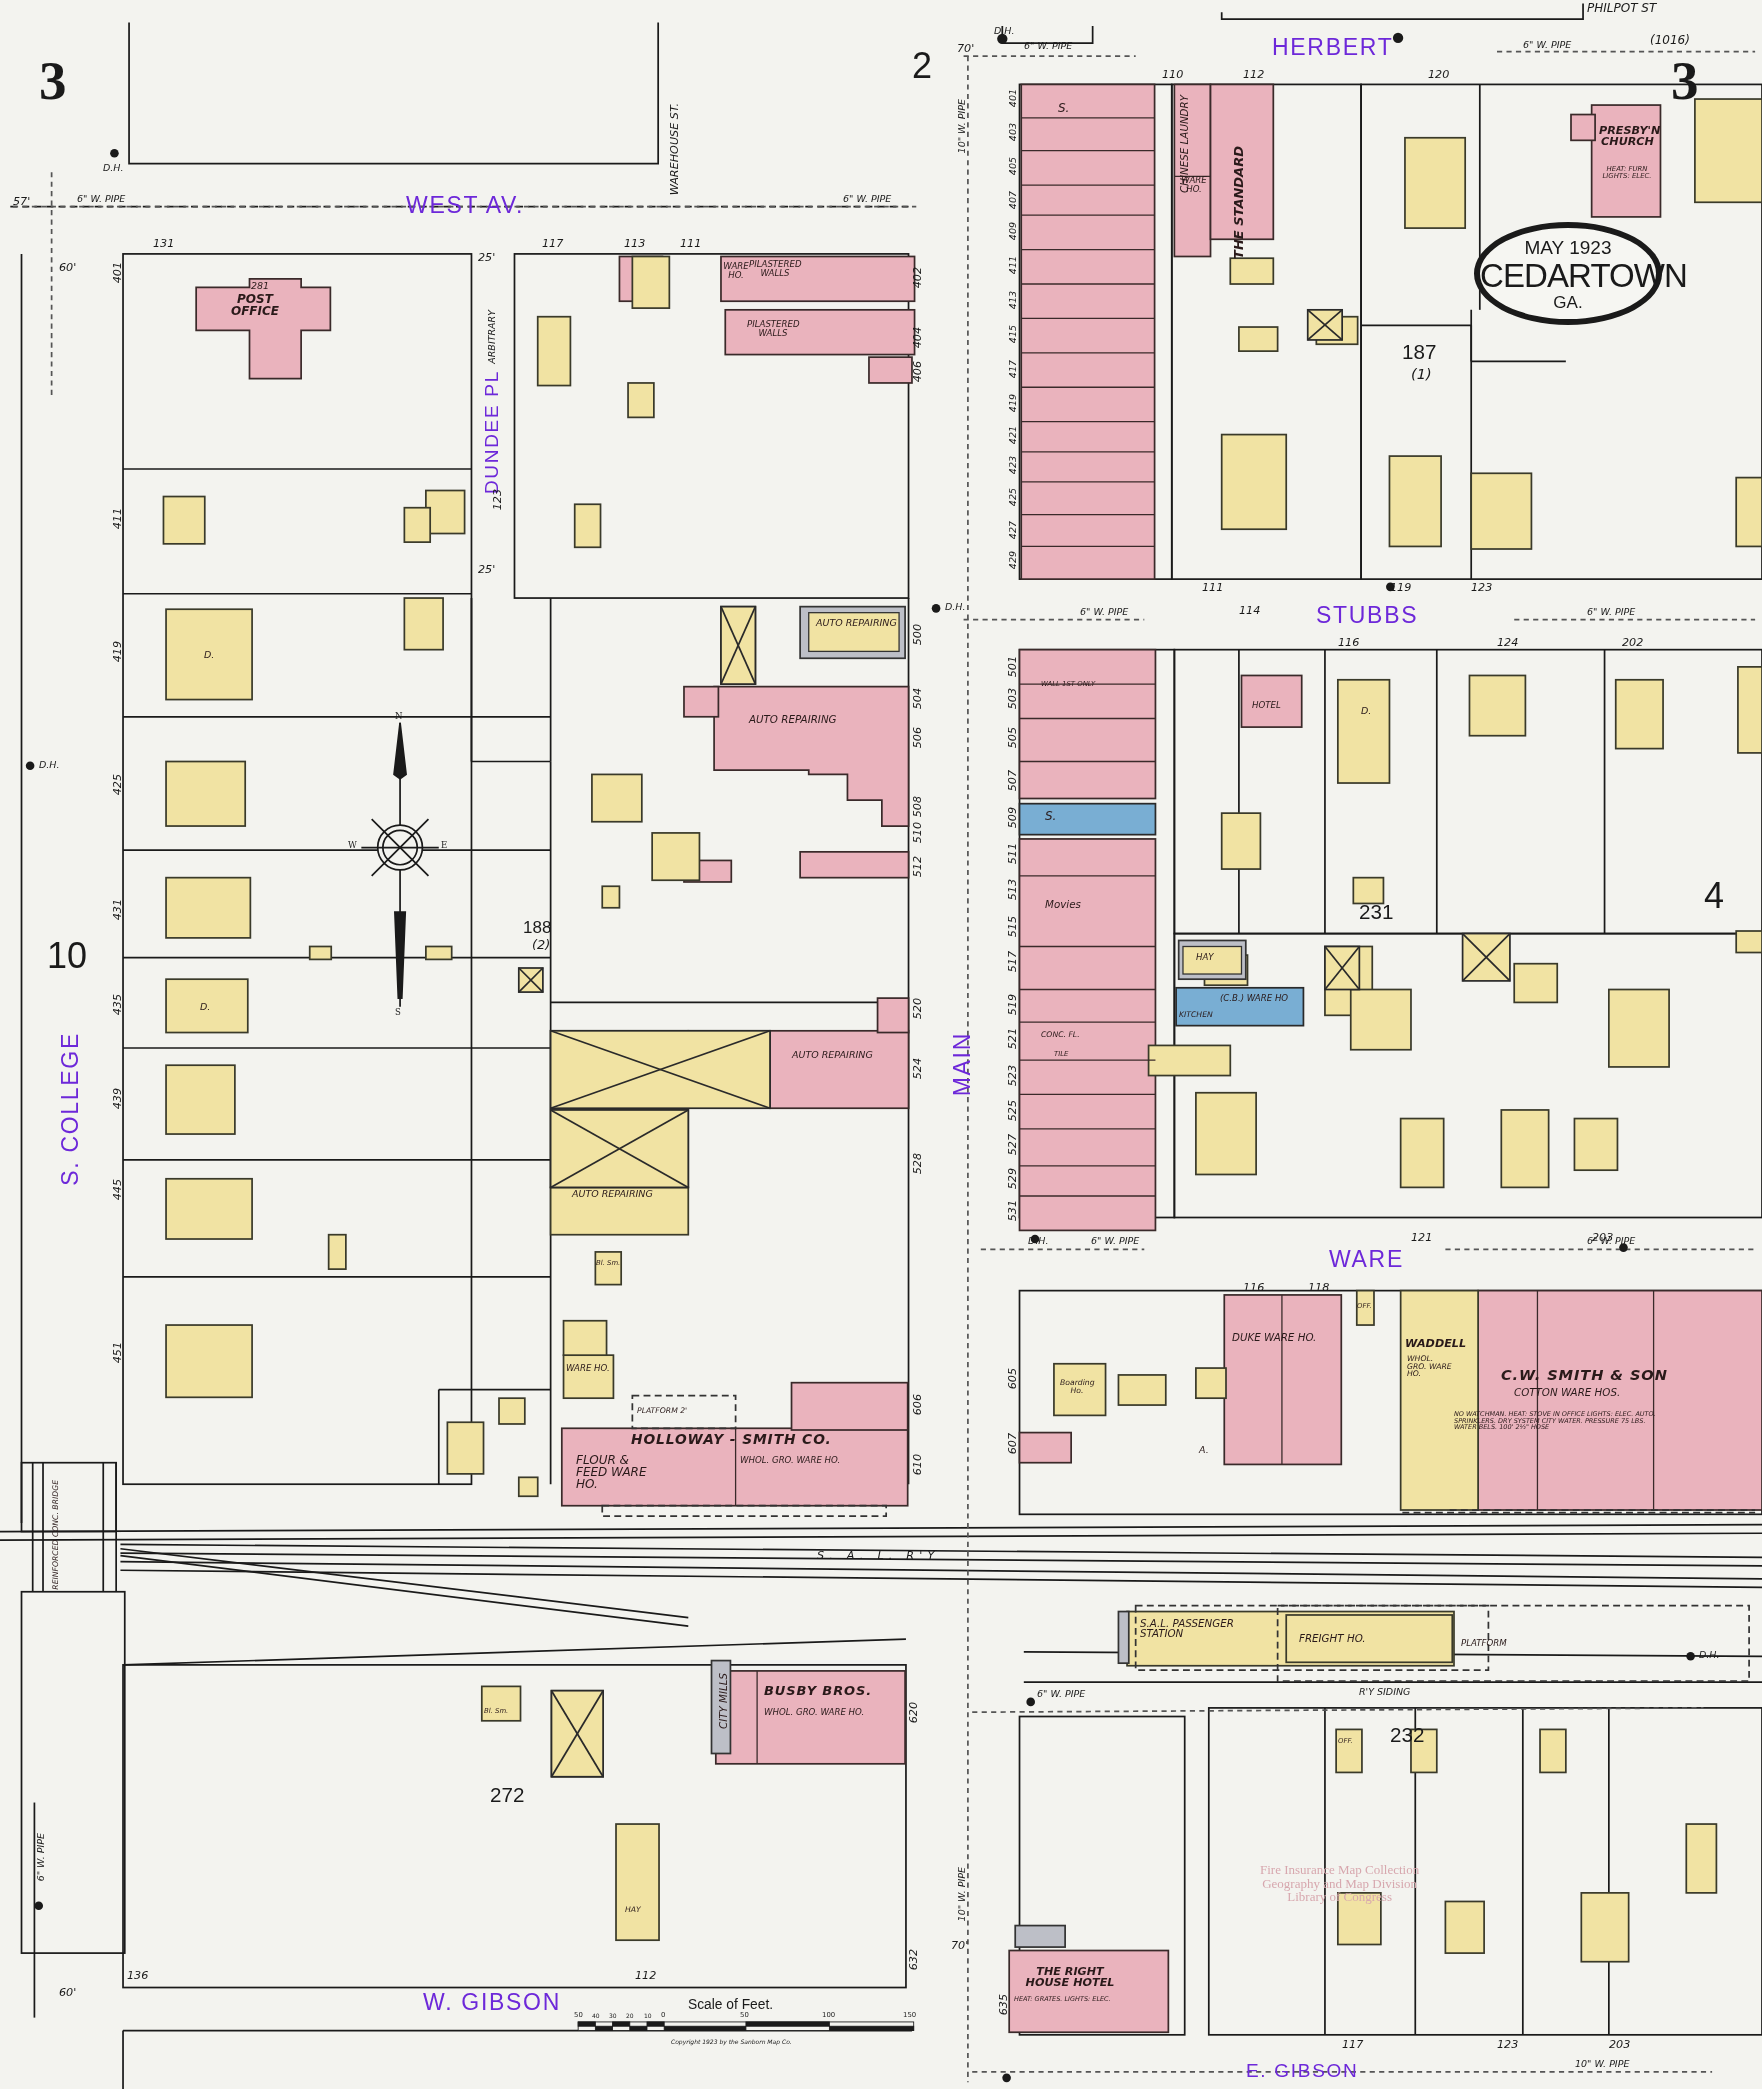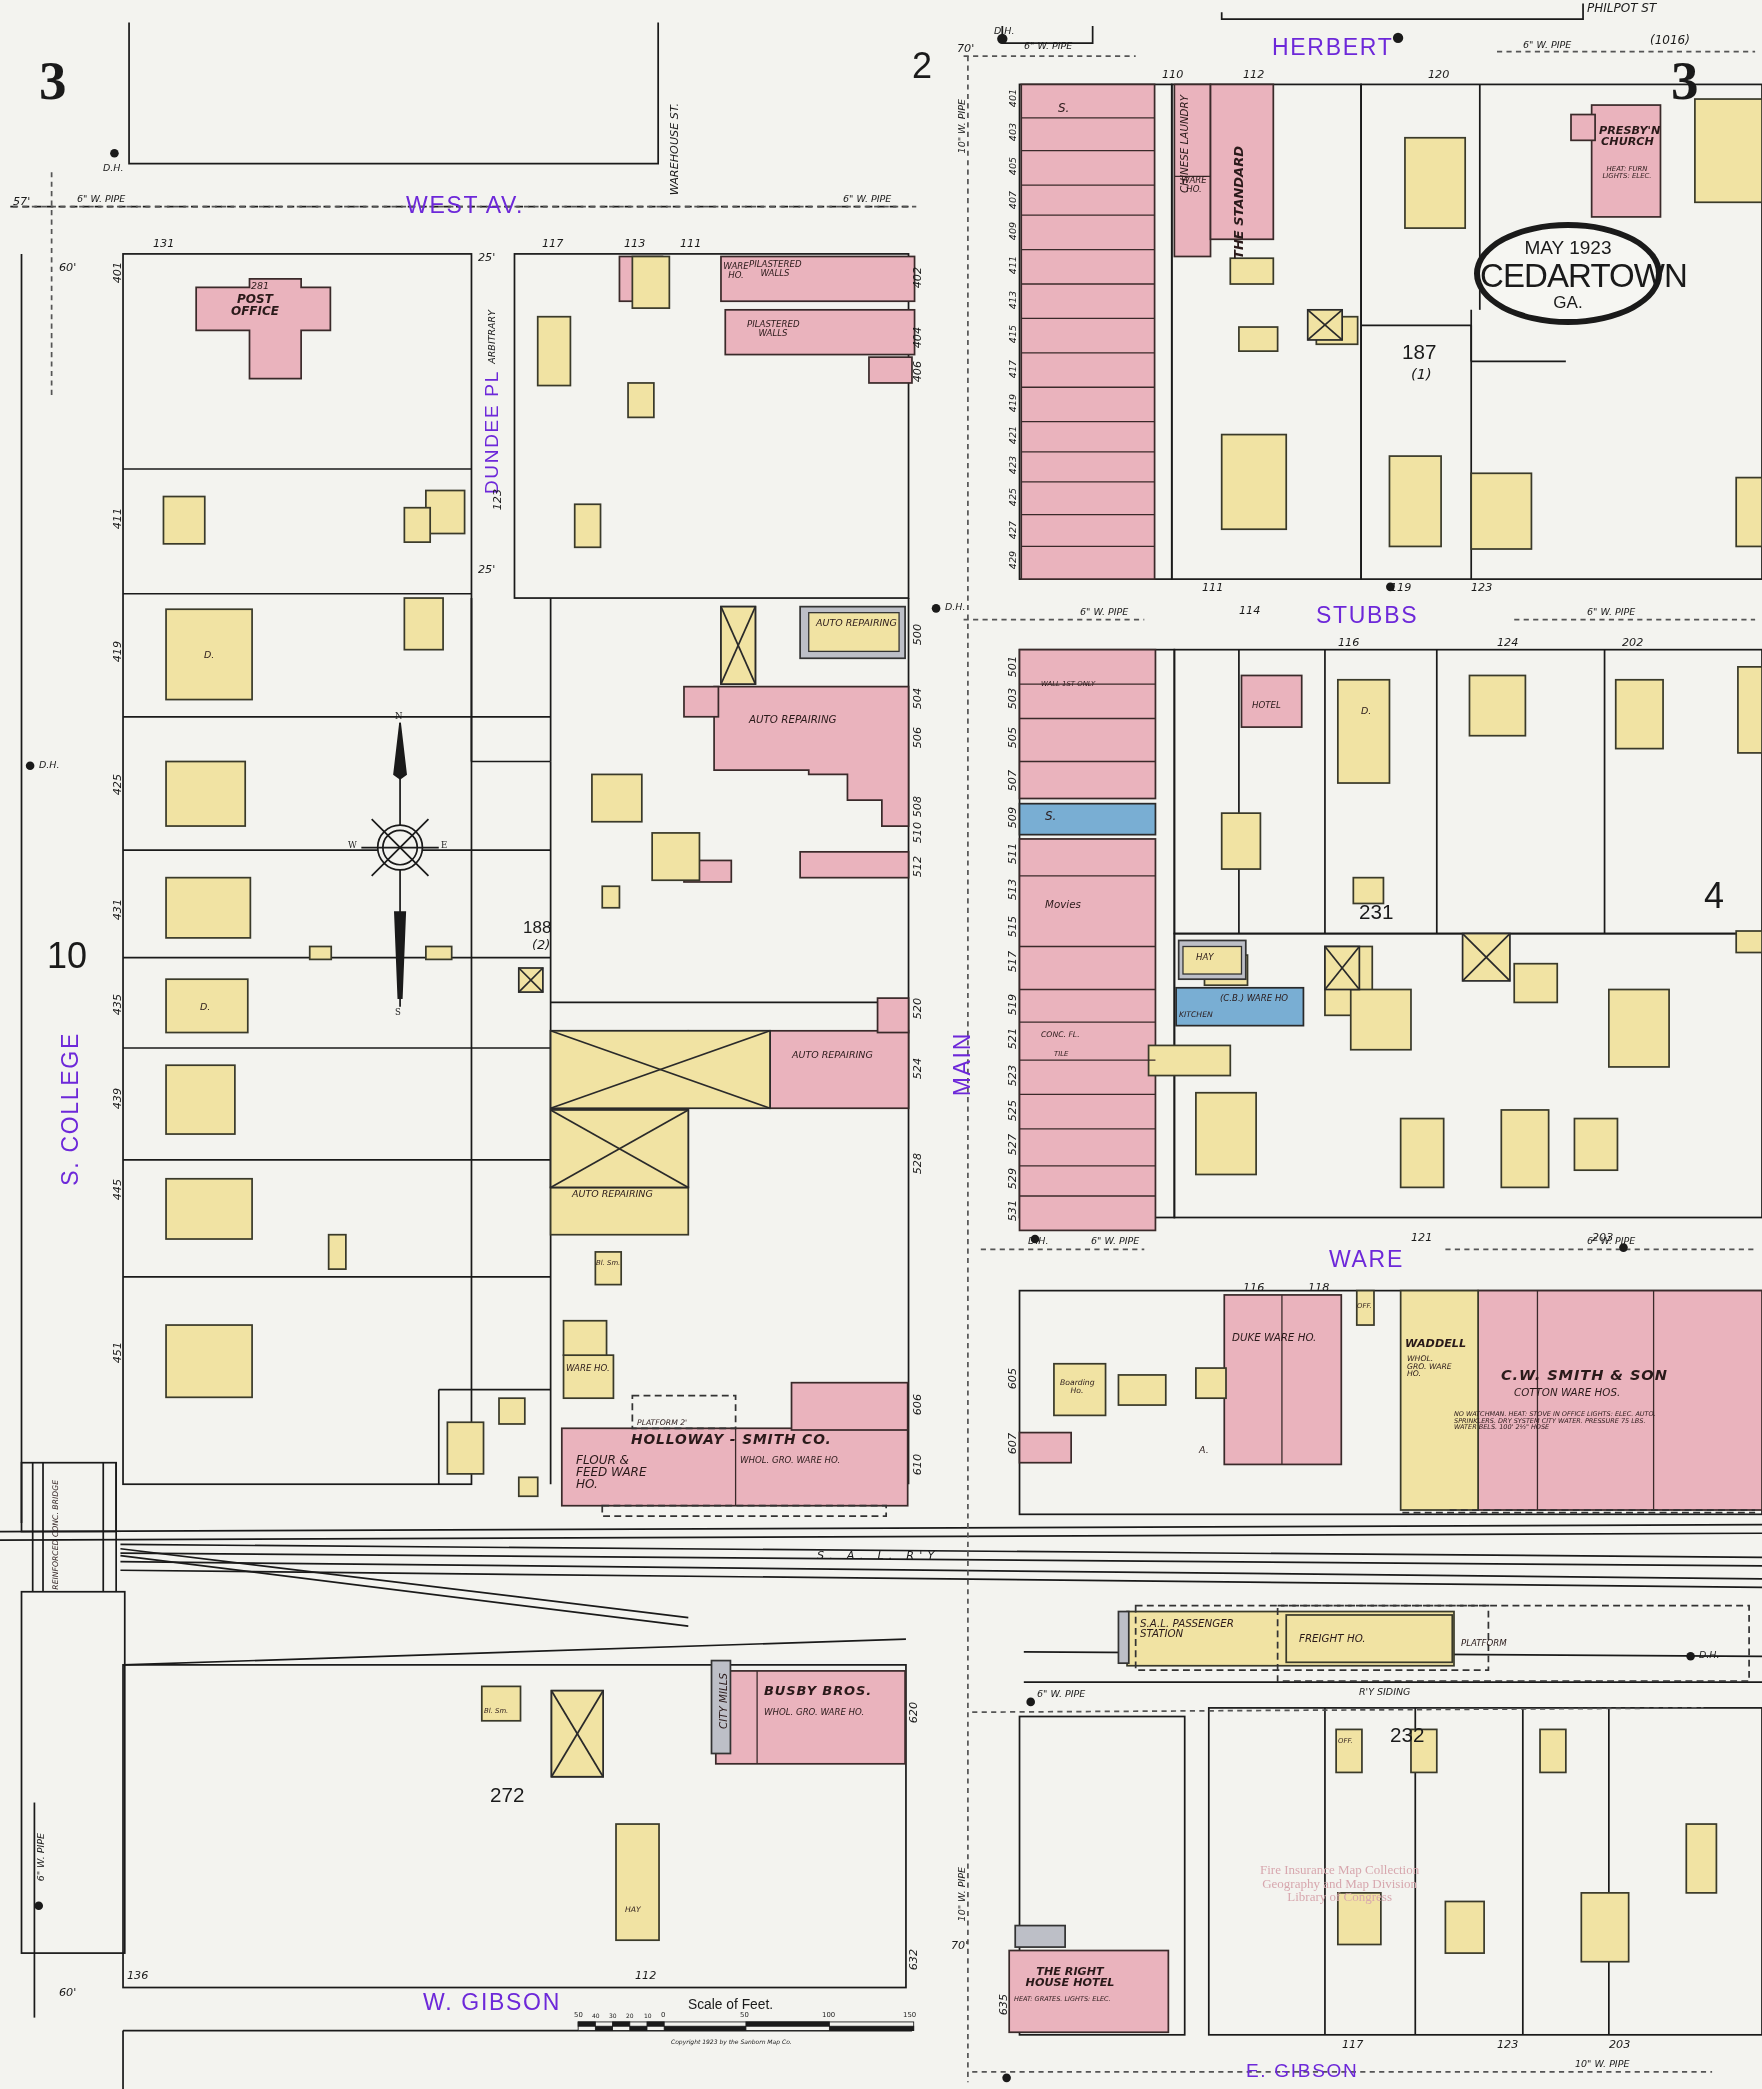--- a/index.html
+++ b/index.html
@@ -426,21 +426,21 @@
 <div class="lbl bld" style="left:1045px;top:899px;font-size:10.3px;">Movies</div>
 <div class="lbl bld" style="left:1196px;top:953px;font-size:8.6px;">HAY</div>
 <div class="lbl bld" style="left:1179px;top:1011px;font-size:7.7px;">KITCHEN</div>
 <div class="lbl bld" style="left:1220px;top:994px;font-size:8.6px;">(C.B.) WARE HO</div>
 <div class="lbl bld" style="left:1041px;top:1031px;font-size:7.7px;">CONC. FL.</div>
 <div class="lbl bld" style="left:1054px;top:1051px;font-size:6.9px;">TILE</div>
 <div class="lbl bld" style="left:1041px;top:681px;font-size:6.9px;">WALL 1ST ONLY</div>
 <div class="lbl bld bld-big" style="left:631px;top:1433px;font-size:13.8px;">HOLLOWAY - SMITH CO.</div>
 <div class="lbl bld" style="left:576px;top:1454px;font-size:12px;width:86px;white-space:normal;text-align:left;">FLOUR &amp; FEED WARE HO.</div>
 <div class="lbl bld" style="left:740px;top:1456px;font-size:8.6px;">WHOL. GRO. WARE HO.</div>
-<div class="lbl bld" style="left:637px;top:1407px;font-size:7.7px;margin-top:12px;">PLATFORM 2'</div>
+<div class="lbl bld" style="left:637px;top:1407px;font-size:7.7px;">PLATFORM 2'</div>
 <div class="lbl bld" style="left:566px;top:1364px;font-size:8.6px;">WARE HO.</div>
 <div class="lbl bld" style="left:596px;top:1260px;font-size:6.9px;">Bl. Sm.</div>
 <div class="lbl bld" style="left:484px;top:1708px;font-size:6.9px;">Bl. Sm.</div>
 <div class="lbl bld" style="left:1060px;top:1379px;font-size:7.7px;width:34px;white-space:normal;">Boarding Ho.</div>
 <div class="lbl bld" style="left:1232px;top:1332px;font-size:10.3px;">DUKE WARE HO.</div>
 <div class="lbl bld" style="left:1357px;top:1303px;font-size:6.9px;">OFF.</div>
 <div class="lbl bld" style="left:1338px;top:1738px;font-size:6.9px;">OFF.</div>
 <div class="lbl bld" style="left:1405px;top:1338px;font-size:11.2px;font-weight:bold;">WADDELL</div>
 <div class="lbl bld" style="left:1407px;top:1355px;font-size:7.7px;width:47px;white-space:normal;text-align:left;">WHOL. GRO. WARE HO.</div>
 <div class="lbl bld bld-big" style="left:1501px;top:1368px;font-size:14.6px;">C.W. SMITH &amp; SON</div>

